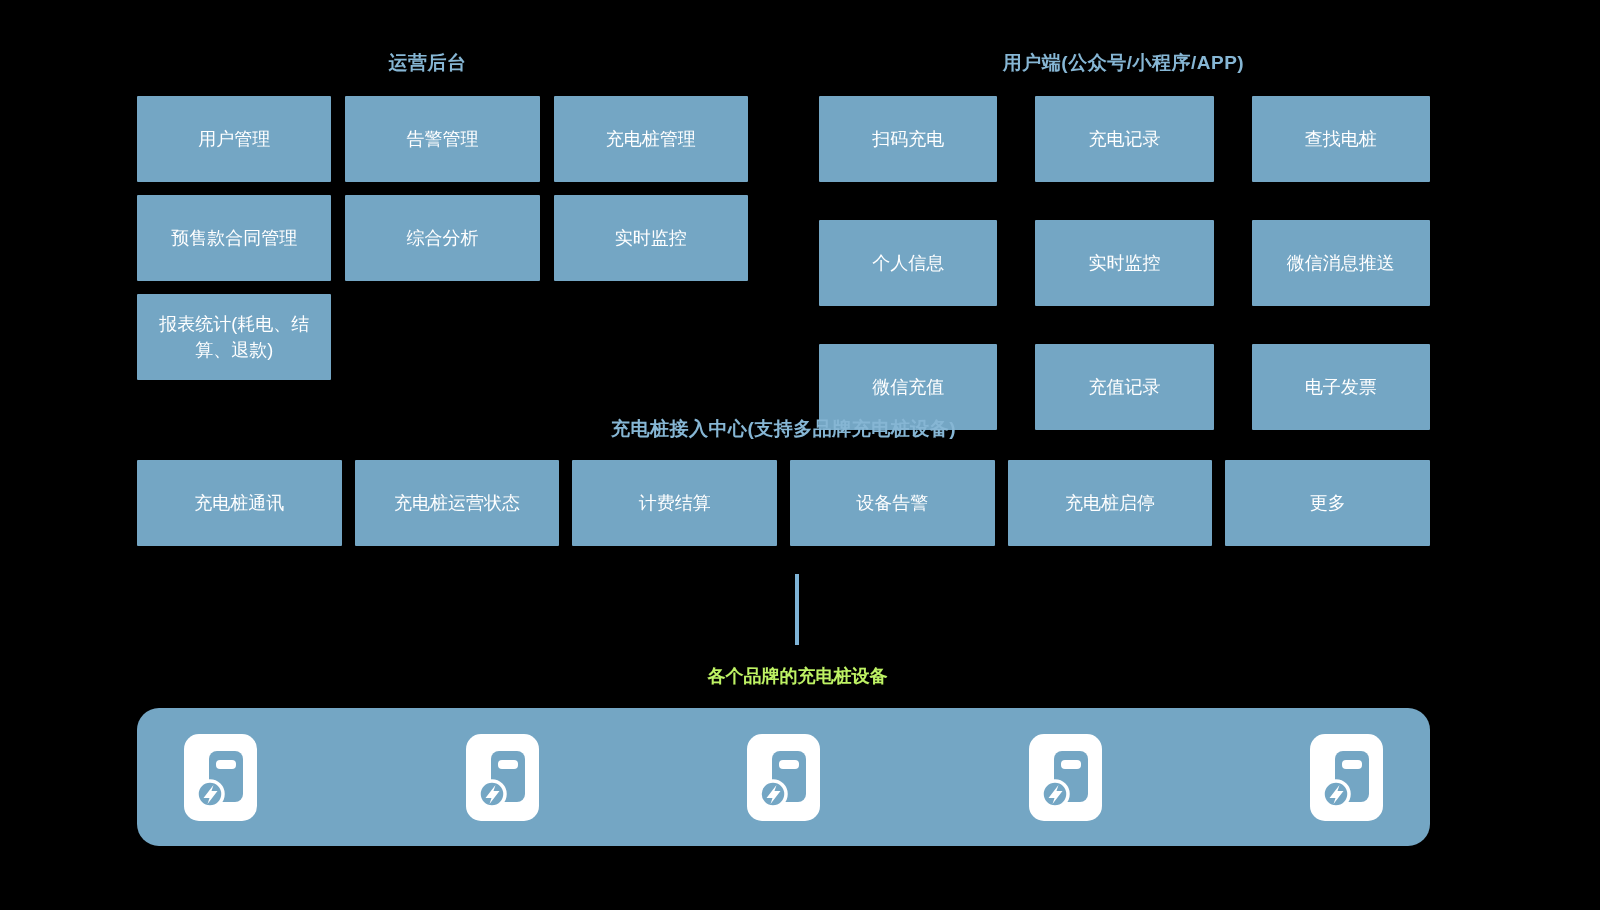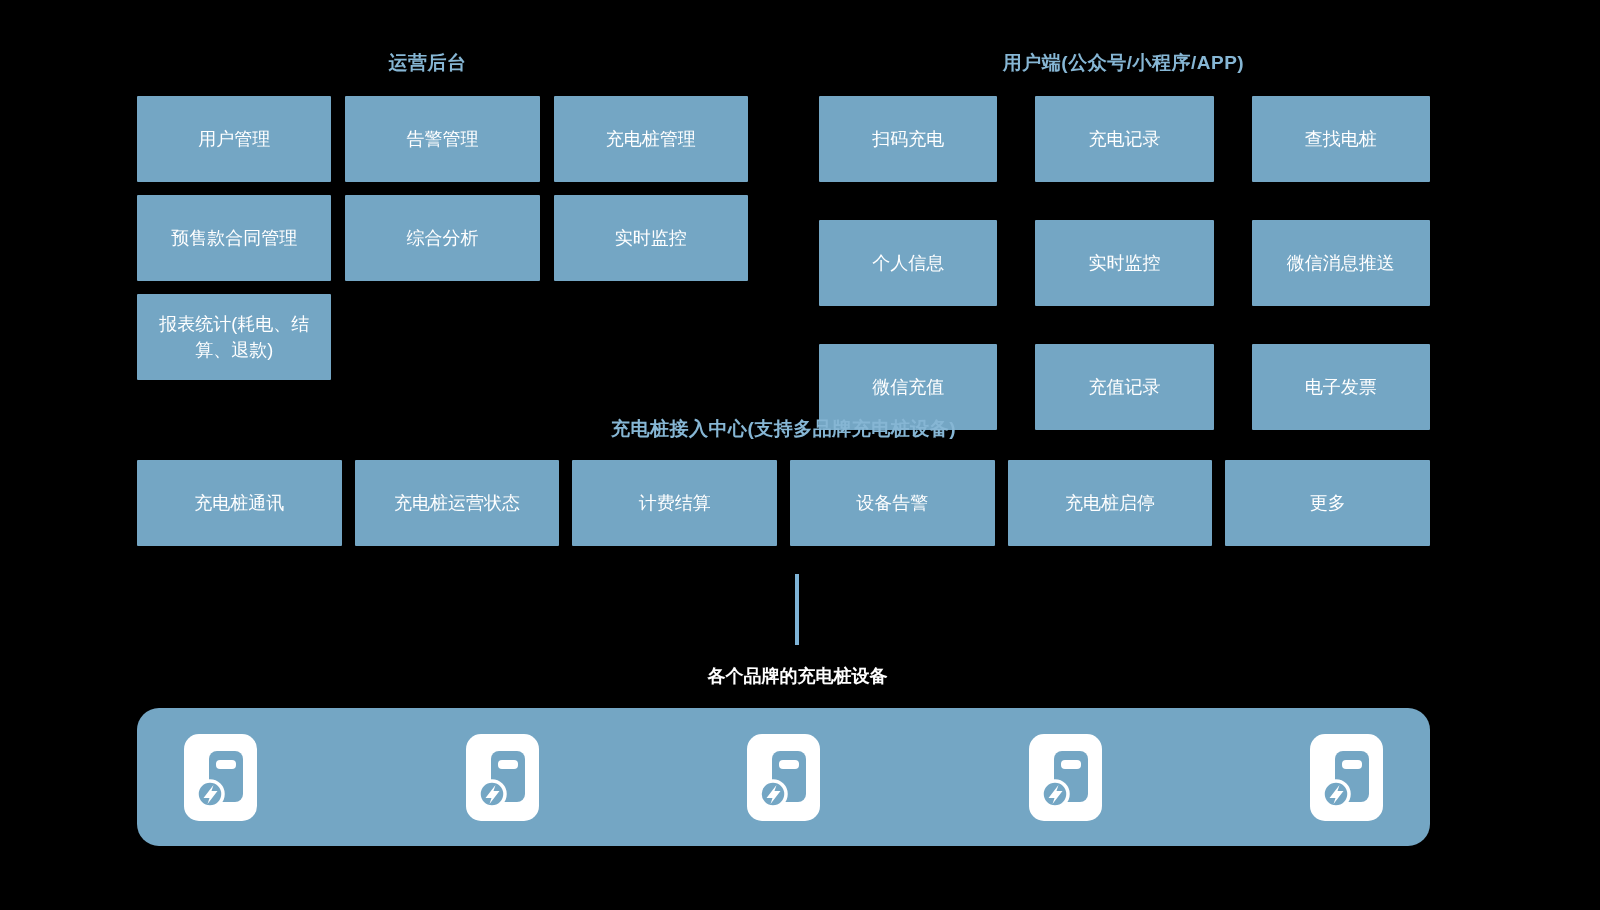--- a/index.html
+++ b/index.html
@@ -72,21 +72,21 @@
     width: 4px;
     height: 71px;
     background: #7EB3D6;
   }
   .devices-label {
     position: absolute;
     left: 151px;
     top: 664px;
     width: 1293px;
     text-align: center;
-    color: #ffffff;
+    color: #bef264;
     font-size: 18px;
     font-weight: bold;
   }
   .devices-box {
     position: absolute;
     left: 137px;
     top: 708px;
     width: 1293px;
     height: 138px;
     background: #74A6C4;

